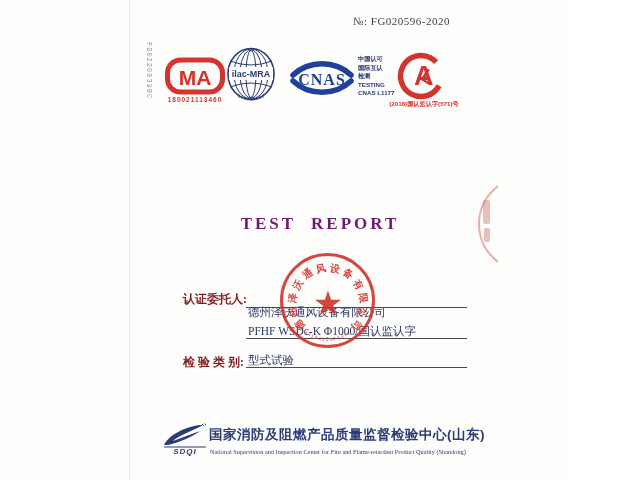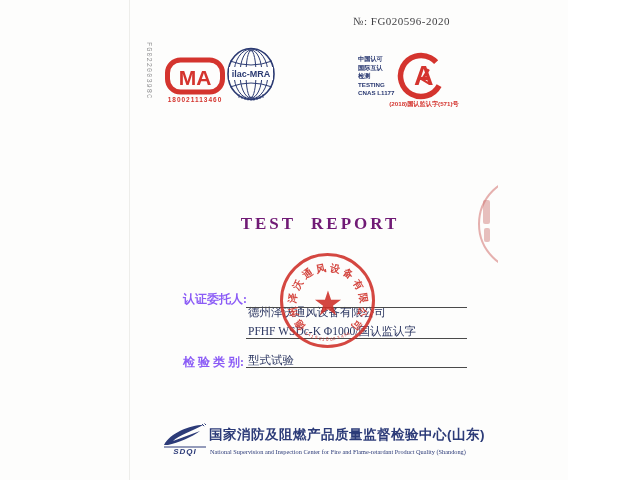--- a/index.html
+++ b/index.html
@@ -34,21 +34,21 @@
     font-family:"Liberation Sans","DejaVu Sans",sans-serif;white-space:nowrap;}
 
   
   .title-cn{position:absolute;left:0;top:170px;width:640px;text-align:center;
     font-family:"Liberation Sans","DejaVu Sans",sans-serif;
     font-size:38px;font-weight:bold;color:#2c3b78;letter-spacing:18px;text-indent:18px;}
   .title-en{position:absolute;left:0;top:214px;width:640px;text-align:center;
     font-size:17px;font-weight:bold;color:#701a75;letter-spacing:3px;word-spacing:8px;}
 
   
-  .field-label{position:absolute;left:183px;font-size:12px;color:#8b5cf6;font-weight:bold;white-space:nowrap;}
+  .field-label{position:absolute;left:183px;font-size:12px;color:#7f1d1d;font-weight:bold;white-space:nowrap;}
   .field-value{position:absolute;left:248px;font-size:11.5px;color:#2a3560;white-space:nowrap;}
   .field-line{position:absolute;left:246px;width:221px;height:1px;background:#4a4a4a;}
 
   
   .stamp{position:absolute;left:280px;top:253px;width:96px;height:96px;opacity:.88;}
   .stamp-ring{position:absolute;left:0;top:0;width:89px;height:89px;border:3.5px solid #cf2f28;border-radius:50%;}
   .stamp-star{position:absolute;left:0;top:33px;width:96px;text-align:center;
     font-size:34px;line-height:34px;color:#cf2f28;
     font-family:"DejaVu Sans",sans-serif;}
   .ring-ch{position:absolute;font-size:10px;font-weight:bold;color:#cf2f28;
@@ -110,20 +110,27 @@
           <line x1="22" y1="50" x2="22" y2="53.5"></line>
         <line x1="25" y1="50.2" x2="25" y2="53.8"></line>
           <line x1="28" y1="50" x2="28" y2="53.5"></line>
         <line x1="31" y1="49.5" x2="31" y2="53"></line>
           <line x1="34" y1="48.5" x2="34" y2="52"></line>
         <line x1="37" y1="47" x2="37" y2="51"></line>
       </g>
     </svg>
   </div>
 
+  <div class="logo" style="left:289px;top:58px;">
+    <svg width="66" height="40" viewBox="0 0 66 40">
+      <path d="M4 17 C20 2, 46 2, 62 17" fill="none" stroke="#20409a" stroke-width="5.5" stroke-linecap="round"></path>
+      <path d="M4 23 C20 38, 46 38, 62 23" fill="none" stroke="#20409a" stroke-width="5.5" stroke-linecap="round"></path>
+      <text x="33" y="27" text-anchor="middle" font-family="Liberation Serif, DejaVu Serif, serif" font-size="16" font-weight="bold" fill="#20409a" letter-spacing="1">CNAS</text>
+    </svg>
+  </div>
 
   <div class="cnas-caption">
     <div>中国认可</div>
     <div>国际互认</div>
     <div>检测</div>
     <div>TESTING</div>
     <div>CNAS  L1177</div>
   </div>
 
   <div class="logo" style="left:396px;top:51px;">

